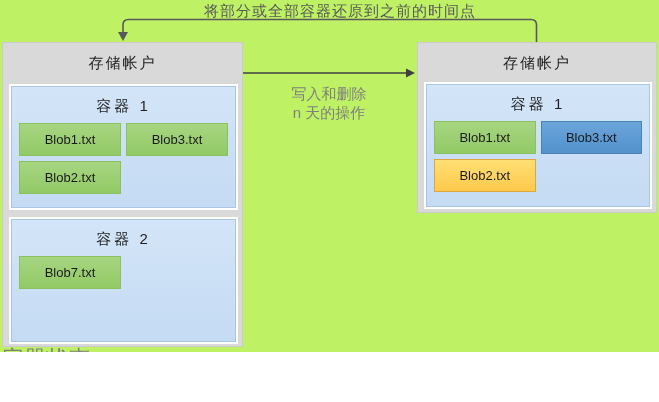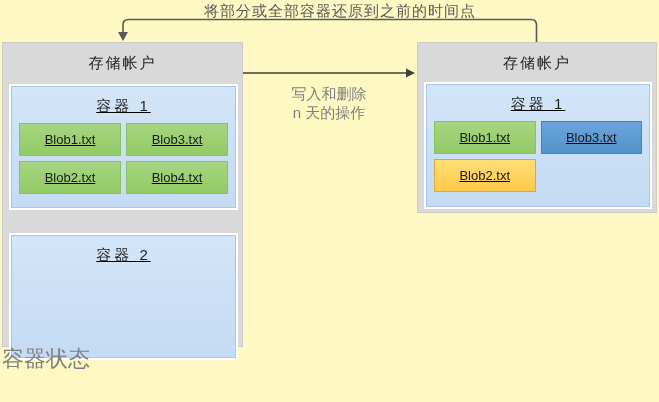--- a/index.html
+++ b/index.html
@@ -5,47 +5,46 @@
   :root{
     --box-bg:#d9d9d9; --box-border:#cbcbcb;
     --container-border:#a9c7e5;
     --green:#9bd072; --green-border:#89c25e;
     --blue:#5b9bd5; --blue-border:#4a81b4;
     --yellow:#ffd45e; --yellow-border:#dfa640;
     --line:#595959; --arrow:#3f3f3f; --muted:#7f7f7f; --ink:#1f1f1f;
   }
   html,body{margin:0;padding:0;background:#ffffff;}
   .canvas{
-    position:relative;width:659px;height:402px;overflow:hidden;
+    position:relative;width:659px;height:352px;overflow:hidden;
     font-family:"Liberation Sans","DejaVu Sans",sans-serif;
-    background:#fef9c3;
+    background:#bef264;
   }
   .arrows{position:absolute;left:0;top:0;width:659px;height:402px;pointer-events:none;}
 
   .top-label{
     position:absolute;left:80px;top:2px;width:520px;text-align:center;
     font-size:15px;color:var(--line);letter-spacing:1px;
   }
 
   .account{position:absolute;background:var(--box-bg);border:1px solid var(--box-border);box-sizing:border-box;}
   .account.left{left:2px;top:42px;width:241px;height:305px;}
   .account.right{left:417px;top:42px;width:240px;height:171px;}
   .account-title{
     text-align:center;margin-top:11px;font-size:15px;color:var(--ink);letter-spacing:2px;
   }
 
   .container-box{
     position:absolute;box-sizing:border-box;
     background:linear-gradient(180deg,#d3e5f8,#c4dbf3);
     border:1px solid var(--container-border);
     box-shadow:0 0 0 2px #ffffff;
-    text-decoration:underline;
   }
   .account.left .container-box.c1{left:8px;top:43px;width:225px;height:122px;}
-  .account.left .container-box.c2{left:8px;top:192px;width:225px;height:123px;}
+  .account.left .container-box.c2{left:8px;top:176px;width:225px;height:123px;}
   .account.right .container-box.c1{left:8px;top:41px;width:224px;height:123px;}
 
   .container-title{
     height:36px;line-height:38px;text-align:center;
     font-size:15px;color:var(--ink);letter-spacing:3px;
   }
   .blob-grid{
     display:grid;grid-template-columns:1fr 1fr;gap:5px;margin:0 7px;
   }
   .blob{
@@ -81,27 +80,27 @@
 
   <div class="account left">
     <div class="account-title">存储帐户</div>
 
     <div class="container-box c1">
       <div class="container-title">容器 1</div>
       <div class="blob-grid">
         <div class="blob green">Blob1.txt</div>
         <div class="blob green">Blob3.txt</div>
         <div class="blob green">Blob2.txt</div>
-        <div class="blob green">Blob4.txt</div>
       </div>
     </div>
 
     <div class="container-box c2">
       <div class="container-title">容器 2</div>
       <div class="blob-grid">
+        <div class="blob green">Blob7.txt</div>
       </div>
     </div>
   </div>
 
   <div class="mid-label">
     <div>写入和删除</div>
     <div>n 天的操作</div>
   </div>
 
   <div class="account right">

